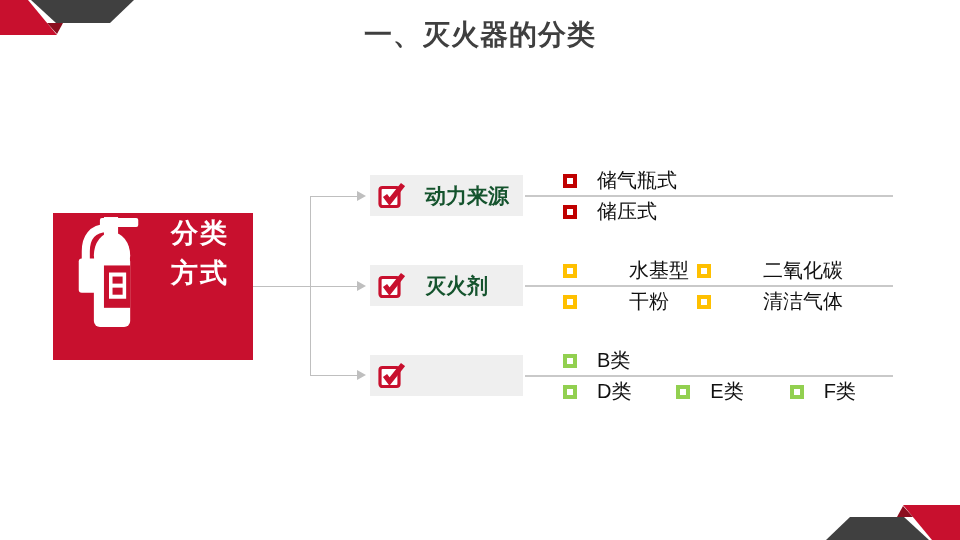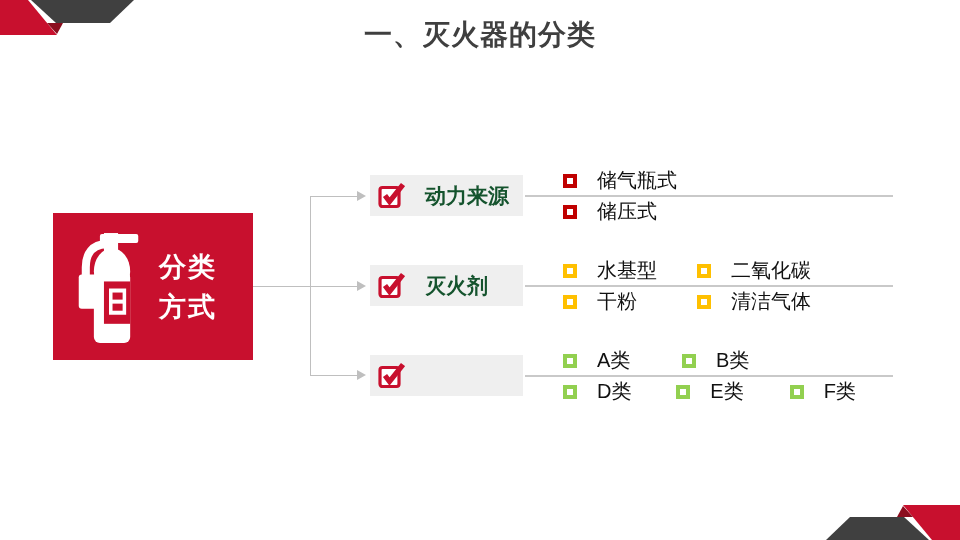--- a/index.html
+++ b/index.html
@@ -11,42 +11,42 @@
   .decor{position:absolute;width:135px;height:36px;}
   .decor.tl{left:0;top:0;}
   .decor.br{right:0;bottom:0;transform:rotate(180deg);}
 
   
   .title{position:absolute;left:0;top:16px;width:960px;text-align:center;
          font-size:28px;font-weight:bold;color:#3f3f3f;letter-spacing:1px;}
 
   
   .root-box{position:absolute;left:53px;top:213px;width:200px;height:147px;
-            background:#c8102e;display:flex;align-items:center;}
+            background:#c8102e;display:flex;gap:12px;}
   .root-box .fx-icon{margin-left:20px;flex:0 0 auto;}
   .root-label{margin-left:14px;color:#ffffff;font-weight:bold;font-size:27px;
               line-height:40px;letter-spacing:2px;}
 
   
   .cline{position:absolute;background:#bfbfbf;}
   .arrow{position:absolute;width:0;height:0;border-top:5px solid transparent;
          border-bottom:5px solid transparent;border-left:9px solid #bfbfbf;}
 
   
   .branch{position:absolute;left:0;width:960px;height:90px;}
   .b1{top:151px;} .b2{top:241px;} .b3{top:331px;}
   .label-box{position:absolute;left:370px;top:24px;width:153px;height:41px;
              background:#efefef;display:flex;align-items:center;}
   .label-box svg{margin-left:8px;flex:0 0 auto;}
   .label-box .btxt{margin-left:20px;font-size:21px;font-weight:bold;color:#14532d;}
   .divider{position:absolute;left:525px;top:44px;width:368px;height:2px;background:#c9c9c9;}
   .iline{position:absolute;left:563px;width:340px;height:28px;display:flex;align-items:flex-end;}
   .iline.top{top:15px;} .iline.bot{top:46px;}
   .item{display:flex;align-items:center;}
-  .cols2 .item{width:134px;} .cols3 .item{width:119px;}
+  .cols2 .item{width:134px;gap:32px;} .cols3 .item{width:119px;}
   .bullet{width:6px;height:6px;border:4px solid #c00000;margin-right:20px;flex:0 0 auto;}
   .b1 .bullet{border-color:#c00000;}
   .b2 .bullet{border-color:#ffc000;}
   .b3 .bullet{border-color:#92d050;}
   .itxt{font-size:20px;color:#111;white-space:nowrap;}
 </style>
 </head>
 <body>
 
 <div class="slide">
@@ -150,24 +150,20 @@
     <div class="label-box">
       <svg width="27" height="27" viewBox="0 0 27 27">
         <rect x="2" y="5.5" width="19" height="19" rx="2.5" fill="#ffffff" stroke="#c8102e" stroke-width="3.2"></rect>
         <path d="M7,13.5 L11.5,19.5 L25,2.5" stroke="#c8102e" stroke-width="5.2" fill="none"></path>
       </svg>
     </div>
     <div class="divider"></div>
     <div class="iline top cols3">
       <div class="item">
         <span class="bullet"></span>
-        <span class="itxt">A类</span>
-      </div>
-      <div class="item">
-        <span class="bullet"></span>
         <span class="itxt">B类</span>
       </div>
     </div>
     <div class="iline bot cols3">
       <div class="item">
         <span class="bullet"></span>
         <span class="itxt">D类</span>
       </div>
       <div class="item">
         <span class="bullet"></span>

